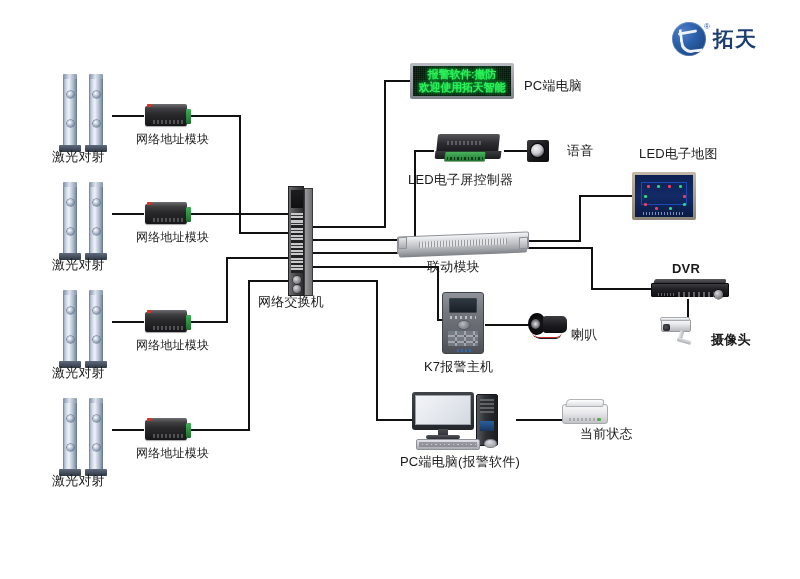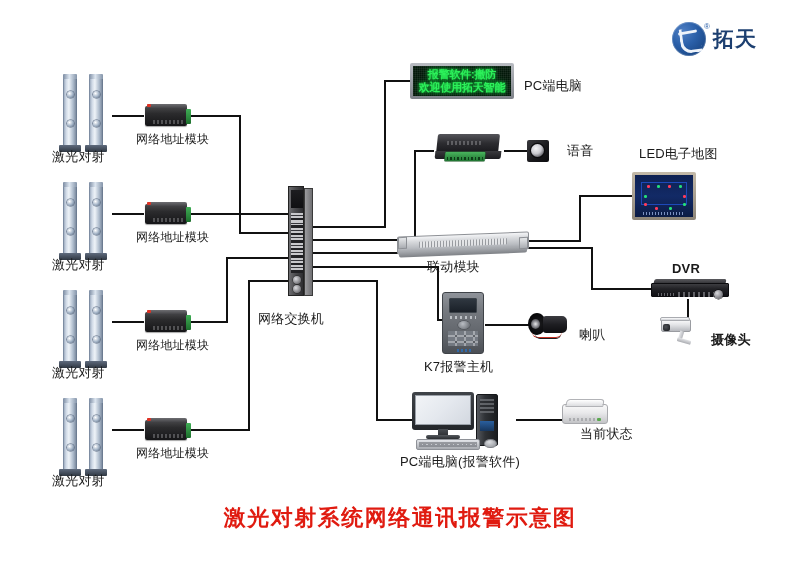--- a/index.html
+++ b/index.html
@@ -622,37 +622,38 @@
 
   <div class="switch" style="left:288px; top:186px;">
     <div class="face">
       <div class="hdr"></div>
       <div class="ports"></div>
       <div class="rnd" style="top:89px;"></div>
       <div class="rnd" style="top:98px;"></div>
     </div>
     <div class="side"></div>
   </div>
-  <div class="lbl" style="left:258px; top:310px;">网络交换机</div>
+  <div class="lbl" style="left:258px; top:293px;">网络交换机</div>
 
   <div class="ledscr" style="left:410px; top:63px;">
     <div class="frame"></div>
     <div class="scrn">
       <div class="row">报警软件:撤防</div>
       <div class="row">欢迎使用拓天智能</div>
     </div>
   </div>
   <div class="lbl" style="left:524px; top:77px;">PC端电脑</div>
 
   <div class="ctrl" style="left:433px; top:132px;">
     <div class="body"></div>
       <div class="lip"></div>
       <div class="sticker"></div>
       <div class="term"></div>
   </div>
+  <div class="lbl" style="left:408px; top:171px;">LED电子屏控制器</div>
 
   <div class="voice" style="left:527px; top:140px;">
     <div class="cube"></div>
       <div class="cone"></div>
   </div>
   <div class="lbl" style="left:556px; top:142px;margin-left:11px;">语音</div>
 
   <div class="link" style="left:397px; top:232px;">
     <div class="body"></div>
       <div class="shadow"></div>
@@ -712,21 +713,21 @@
   </div>
   <div class="lbl" style="left:424px; top:358px;">K7报警主机</div>
 
   <div class="horn" style="left:528px; top:311px;">
     <div class="bell"></div>
       <div class="mouth"></div>
       <div class="body2"></div>
     <div class="wire"></div>
       <div class="wire2"></div>
   </div>
-  <div class="lbl" style="left:571px; top:326px;margin-left:8px;">喇叭</div>
+  <div class="lbl" style="left:571px; top:326px;">喇叭</div>
 
   <div class="pc" style="left:412px; top:392px;">
     <div class="mon">
         <div class="screen"></div>
       </div>
     <div class="stand"></div>
       <div class="foot2"></div>
     <div class="tower">
         <div class="bays"></div>
         <div class="panel"></div>
@@ -738,15 +739,14 @@
 
   <div class="prn" style="left:562px; top:398px;">
     <div class="body">
         <div class="slot"></div>
         <div class="led2"></div>
       </div>
     <div class="lid"></div>
   </div>
   <div class="lbl" style="left:580px; top:425px;">当前状态</div>
 
-  <div id="title">激光对射系统网络通讯报警示意图</div>
 
 </div>
 
 </body></html>

